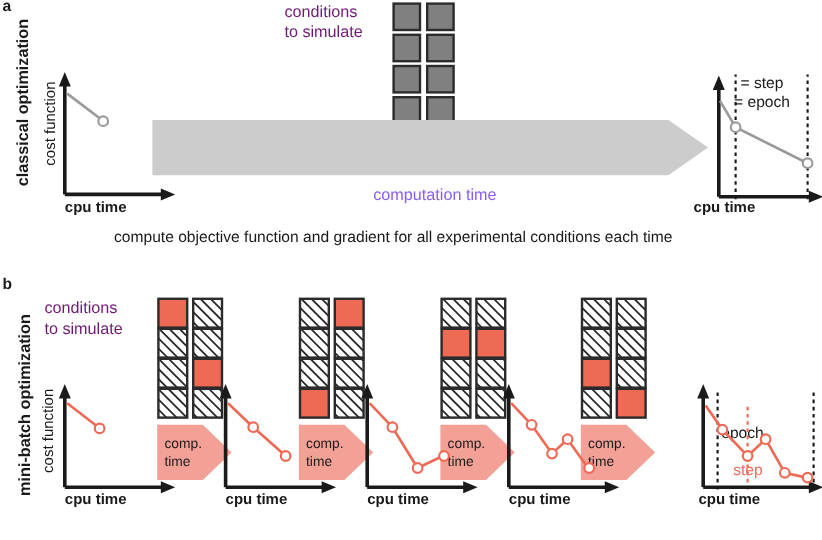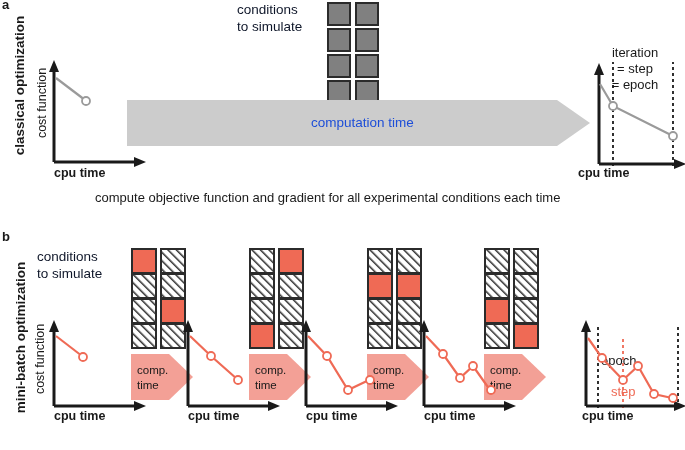--- a/index.html
+++ b/index.html
@@ -33,21 +33,21 @@
     color: #1a1a1a;
     transform-origin: 50% 50%;
     transform: rotate(-90deg);
     white-space: nowrap;
     text-align: center;
   }
 
   .cond-label {
     font-size: 13.5px;
     line-height: 17px;
-    color: #0f172a;
+    color: #701a75;
     white-space: nowrap;
   }
 
   .caption {
     font-size: 13px;
     color: #1a1a1a;
     white-space: nowrap;
   }
 
   .axis-xlabel {
@@ -80,22 +80,23 @@
   }
   .annot-step {
     font-size: 13px;
     color: #ef6a55;
     white-space: nowrap;
     margin-top: 44px;
   }
 
   .arrow-text {
     font-size: 13.5px;
-    color: #1d4ed8;
-    white-space: nowrap;
+    color: #8b5cf6;
+    white-space: nowrap;
+    margin-top: 40px;
   }
   .arrow-text-sm {
     font-size: 11.5px;
     line-height: 13.5px;
     color: #1a1a1a;
     white-space: nowrap;
   }
 
   svg { display: block; overflow: visible; }
 </style>
@@ -145,21 +146,20 @@
     <circle cx="46" cy="43" r="4" fill="#ffffff" stroke="#9a9a9a" stroke-width="1.8"></circle>
   </svg>
   <div class="abs axis-ylabel" style="left:-3px; top:96px; width:90px;">cost function</div>
   <div class="abs axis-xlabel" style="left:54px; top:166px; width:82px;">cpu time</div>
 
   <svg class="abs" style="left:127px; top:98px;" width="465" height="50">
     <polygon points="0,2 430,2 463,25 430,48 0,48" fill="#cccccc"></polygon>
   </svg>
   <div class="abs arrow-text" style="left:311px; top:115px;">computation time</div>
 
-  <div class="abs annot" style="left:587px; top:45px; width:96px;">iteration</div>
   <div class="abs annot" style="left:587px; top:77px; width:96px;">= epoch</div>
   <div class="abs annot" style="left:587px; top:61px; width:96px;">= step</div>
 
   <svg class="abs" style="left:592px; top:58px;" width="96" height="112">
 
     <line x1="21" y1="108" x2="21" y2="4" stroke="#1a1a1a" stroke-width="1.8" stroke-dasharray="3,3"></line>
     <line x1="81" y1="108" x2="81" y2="4" stroke="#1a1a1a" stroke-width="1.8" stroke-dasharray="3,3"></line>
 
     <line x1="7" y1="106" x2="7" y2="15" stroke="#1a1a1a" stroke-width="3"></line>
     <polygon points="7,5 2,17 12,17" fill="#1a1a1a"></polygon>

